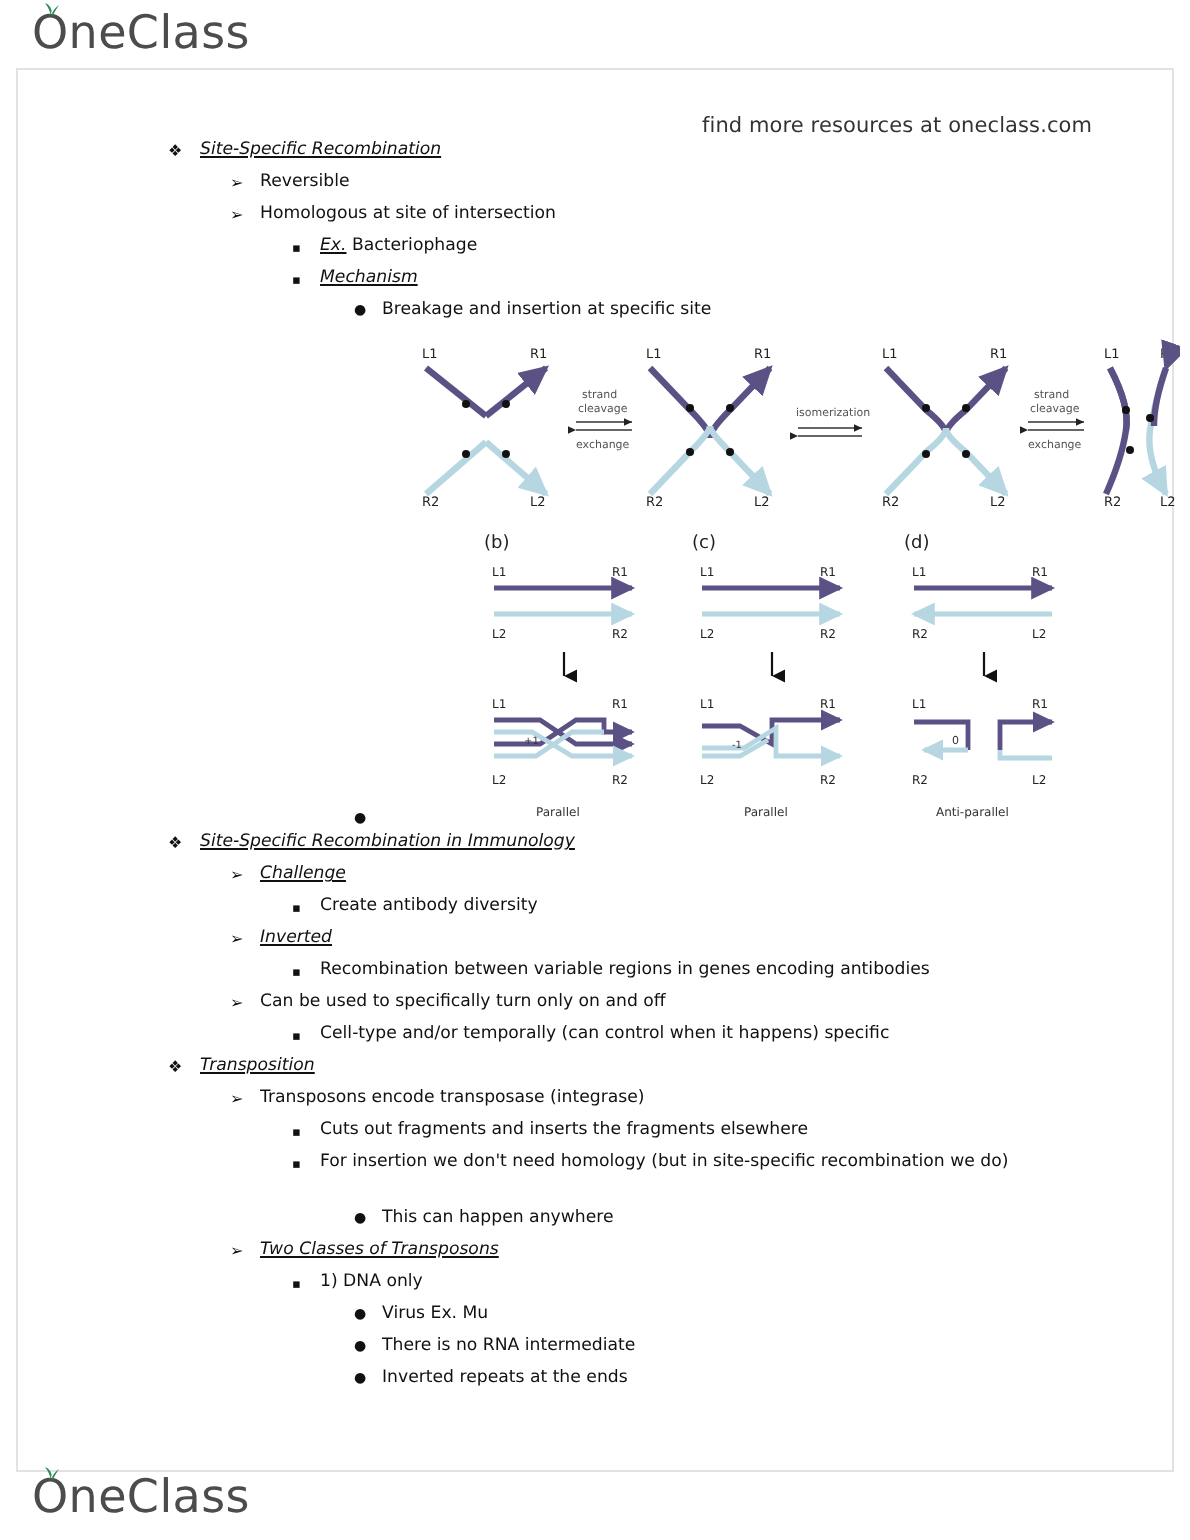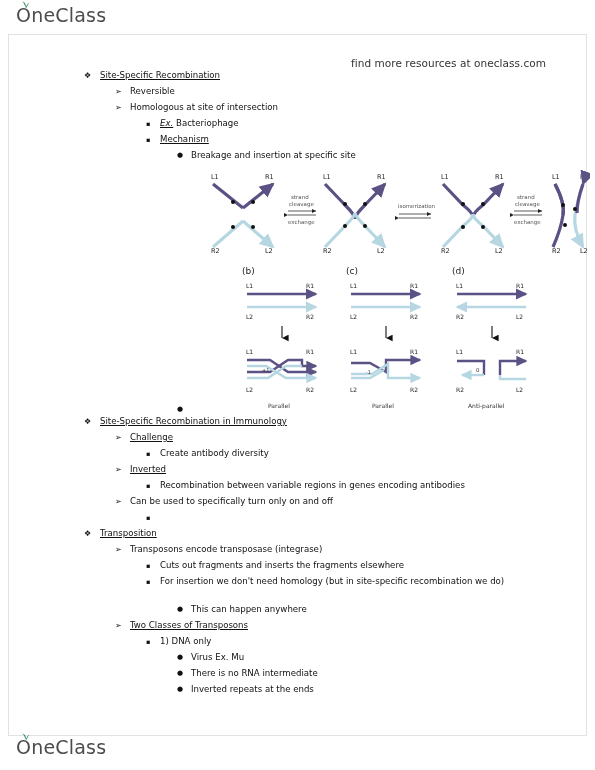--- a/index.html
+++ b/index.html
@@ -25,21 +25,21 @@
     border-top: 1px solid #e2e2e2;
     border-bottom: 1px solid #e2e2e2;
     pointer-events: none;
   }
 
   
   .brand {
     position: absolute;
     display: flex; align-items: flex-end;
     font-family: "DejaVu Sans", "Liberation Sans", sans-serif;
-    font-size: 19px;
+    font-size: 23px;
     letter-spacing: .2px;
     color: #4c4c4c;
     font-weight: 400;
   }
   .brand .logo-o {
     position: relative;
     display: inline-block;
     line-height: 1;
   }
   .leaf {
@@ -82,21 +82,21 @@
   }
   .row .txt { display: inline-block; }
   .row.wrap { white-space: normal; }
 
   
   .b-diamond { font-size: 8px;  width: 16px; line-height: 11.2px; }
   .b-arrow   { font-size: 8px;  width: 15px; line-height: 11.2px; }
   .b-square  { font-size: 6.5px; width: 14px; line-height: 12.5px; }
   .b-circle  { font-size: 7px;  width: 14px; line-height: 11.8px; }
 
-  .ital-ul { text-decoration: underline; margin-top: 28px; }
+  .ital-ul { font-style: italic; text-decoration: underline; margin-top: 28px; }
   .ital-ul-inline { font-style: italic; text-decoration: underline; margin-top: 48px; }
 
   
   #figure-a { position: absolute; left: 205px; top: 163px; width: 385px; height: 95px; }
   #figure-bcd { position: absolute; left: 240px; top: 262px; width: 310px; height: 152px; }
   svg text { font-family: "DejaVu Sans", "Liberation Sans", sans-serif; }
 </style>
 </head>
 <body>
 
@@ -161,20 +161,21 @@
     <div class="row" style="left: 146px; top: 480px;">
       <span class="bullet b-square">▪</span>
       <span class="txt">Recombination between variable regions in genes encoding antibodies</span>
     </div>
     <div class="row" style="left: 115px; top: 496px;">
       <span class="bullet b-arrow">➢</span>
       <span class="txt">Can be used to specifically turn only on and off</span>
     </div>
     <div class="row" style="left: 146px; top: 512px;">
       <span class="bullet b-square">▪</span>
+      <span class="txt">Cell-type and/or temporally (can control when it happens) specific</span>
     </div>
     <div class="row" style="left: 84px; top: 528px;">
       <span class="bullet b-diamond">❖</span>
       <span class="txt"><span class="ital-ul">Transposition</span></span>
     </div>
     <div class="row" style="left: 115px; top: 544px;">
       <span class="bullet b-arrow">➢</span>
       <span class="txt">Transposons encode transposase (integrase)</span>
     </div>
     <div class="row" style="left: 146px; top: 560px;">

